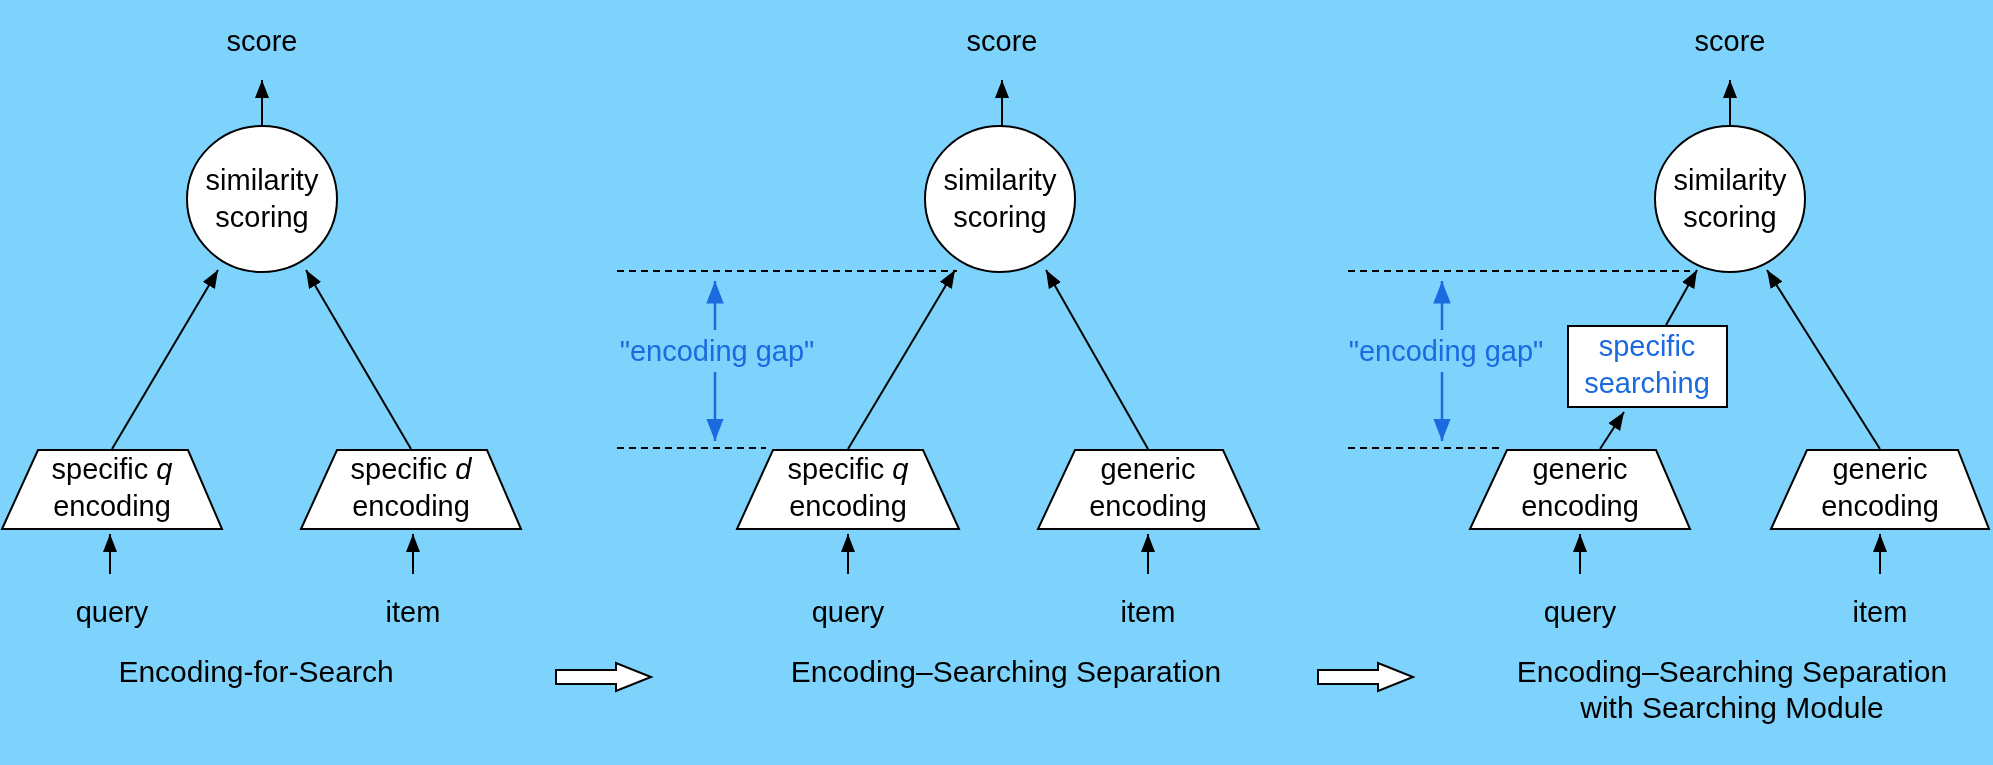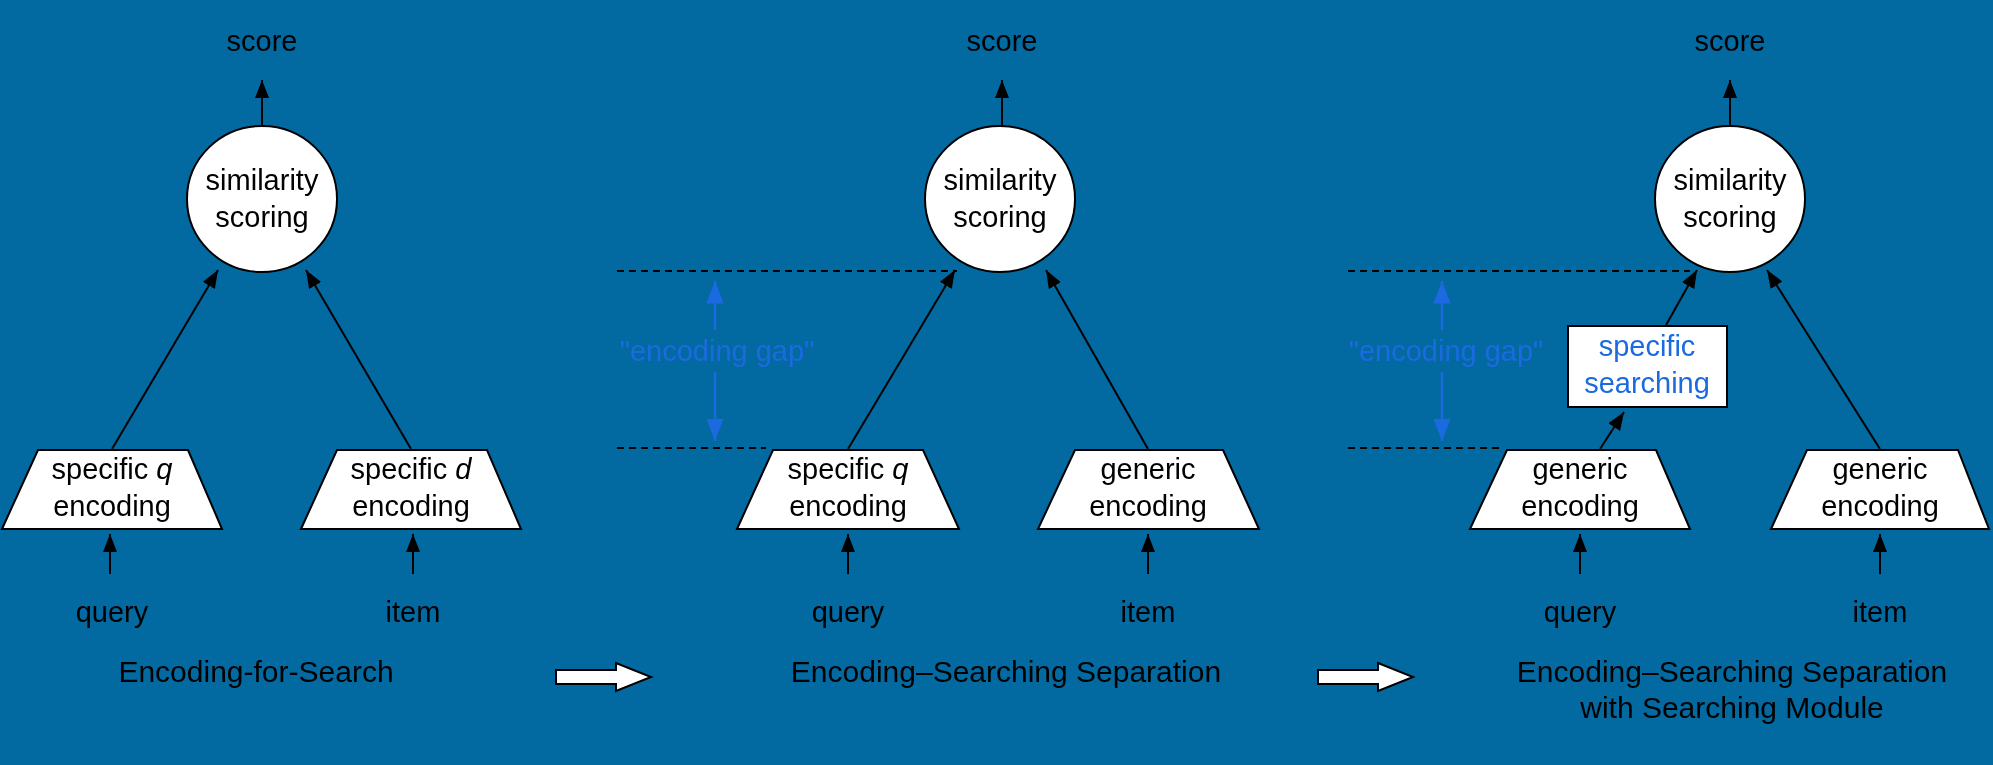--- a/index.html
+++ b/index.html
@@ -1,16 +1,16 @@
 <!DOCTYPE html>
 <html><head>
 <meta charset="utf-8">
 <style>
   html,body{margin:0;padding:0;background:#ffffff;}
-  .stage{width:1993px;height:765px;background:#0369a1;position:relative;}
+  .stage{width:1993px;height:765px;background:#7dd3fc;position:relative;}
   svg text{font-family:"Liberation Sans","DejaVu Sans",sans-serif;font-size:29px;fill:#000;}
   text.caption{font-size:30px;}
   text.blue{fill:#1B6AE0;}
   .shape{fill:#ffffff;stroke:#000000;stroke-width:2;}
   .wire{stroke:#000000;stroke-width:2;fill:none;}
   .wire-blue{stroke:#1B6AE0;stroke-width:2.5;fill:none;}
   .dashed{stroke:#000000;stroke-width:2;fill:none;stroke-dasharray:7 5;}
   .hollow{fill:#ffffff;stroke:#000000;stroke-width:2;}
 </style>
 </head>

